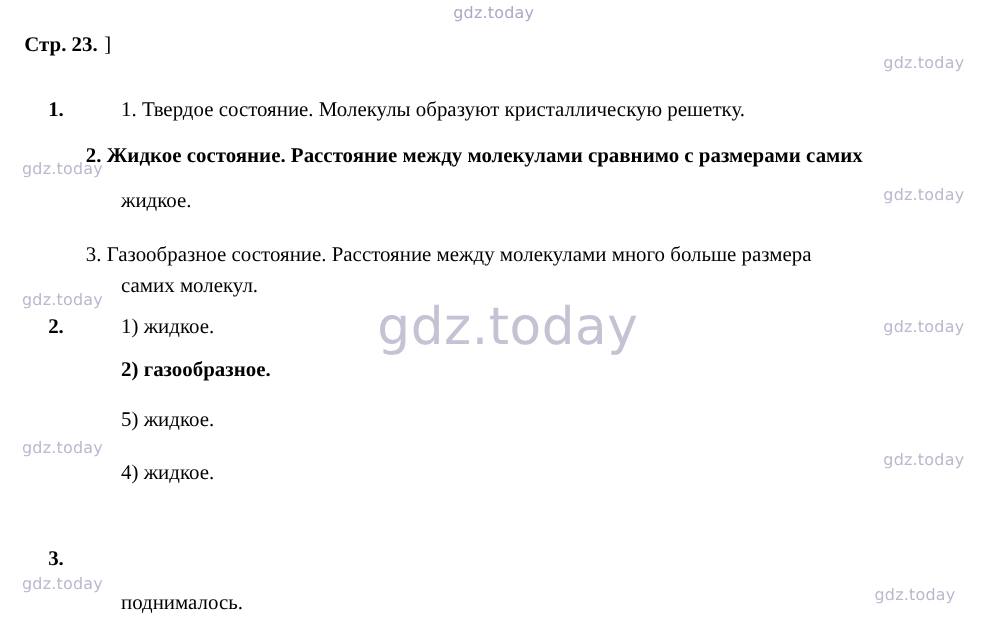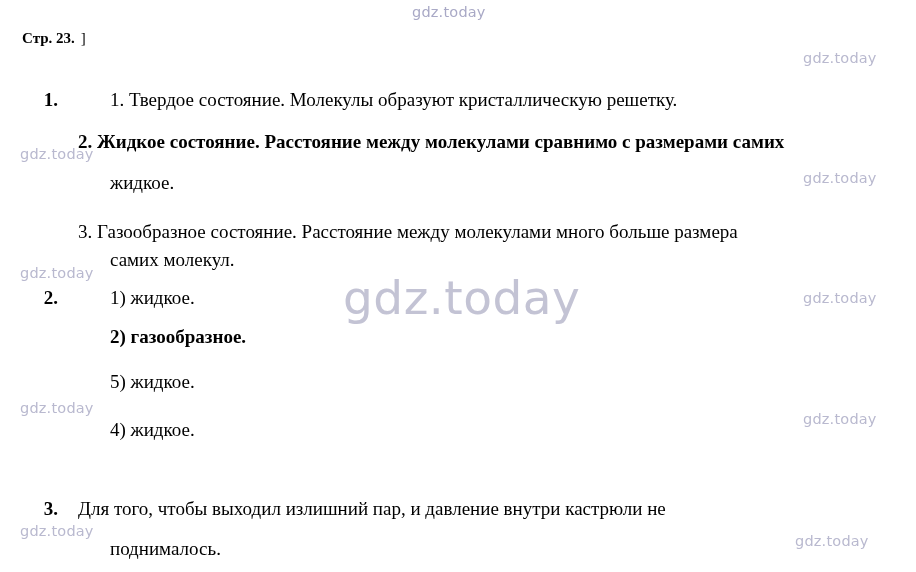--- a/index.html
+++ b/index.html
@@ -35,21 +35,21 @@
   .wm-top   { font-size: 14.5px; color: #a9a9c6; }
   .wm-big {
     font-size: 47px;
     color: #c3c3d4;
     letter-spacing: 0.5px;
   }
   .header-line {
     position: absolute;
     left: 22px;
     top: 30px;
-    font-size: 15px;
+    font-size: 19px;
   }
   .header-line .pg {
     font-weight: bold;
   }
   .header-line .mark {
     font-weight: normal;
     margin-left: 6px;
   }
   .num {
     position: absolute;
@@ -96,16 +96,15 @@
   <div class="para" style="top:221px;">3. Газообразное состояние. Расстояние между молекулами много больше размера</div>
   <div class="para nojust" style="top:249px;">самих молекул.</div>
 
   <div class="num" style="left:28px; top:287px;">2.</div>
   <div class="para nojust" style="top:287px;">1) жидкое.</div>
   <div class="para nojust" style="top:326px;font-weight:bold;">2) газообразное.</div>
   <div class="para nojust" style="top:371px;">5) жидкое.</div>
   <div class="para nojust" style="top:419px;">4) жидкое.</div>
 
   <div class="num" style="left:28px; top:498px;">3.</div>
-  <div class="para" style="top:498px;">Для того, чтобы выходил излишний пар, и давление внутри кастрюли не</div>
   <div class="para nojust" style="top:538px;">поднималось.</div>
 
 </div>
 
 </body></html>

